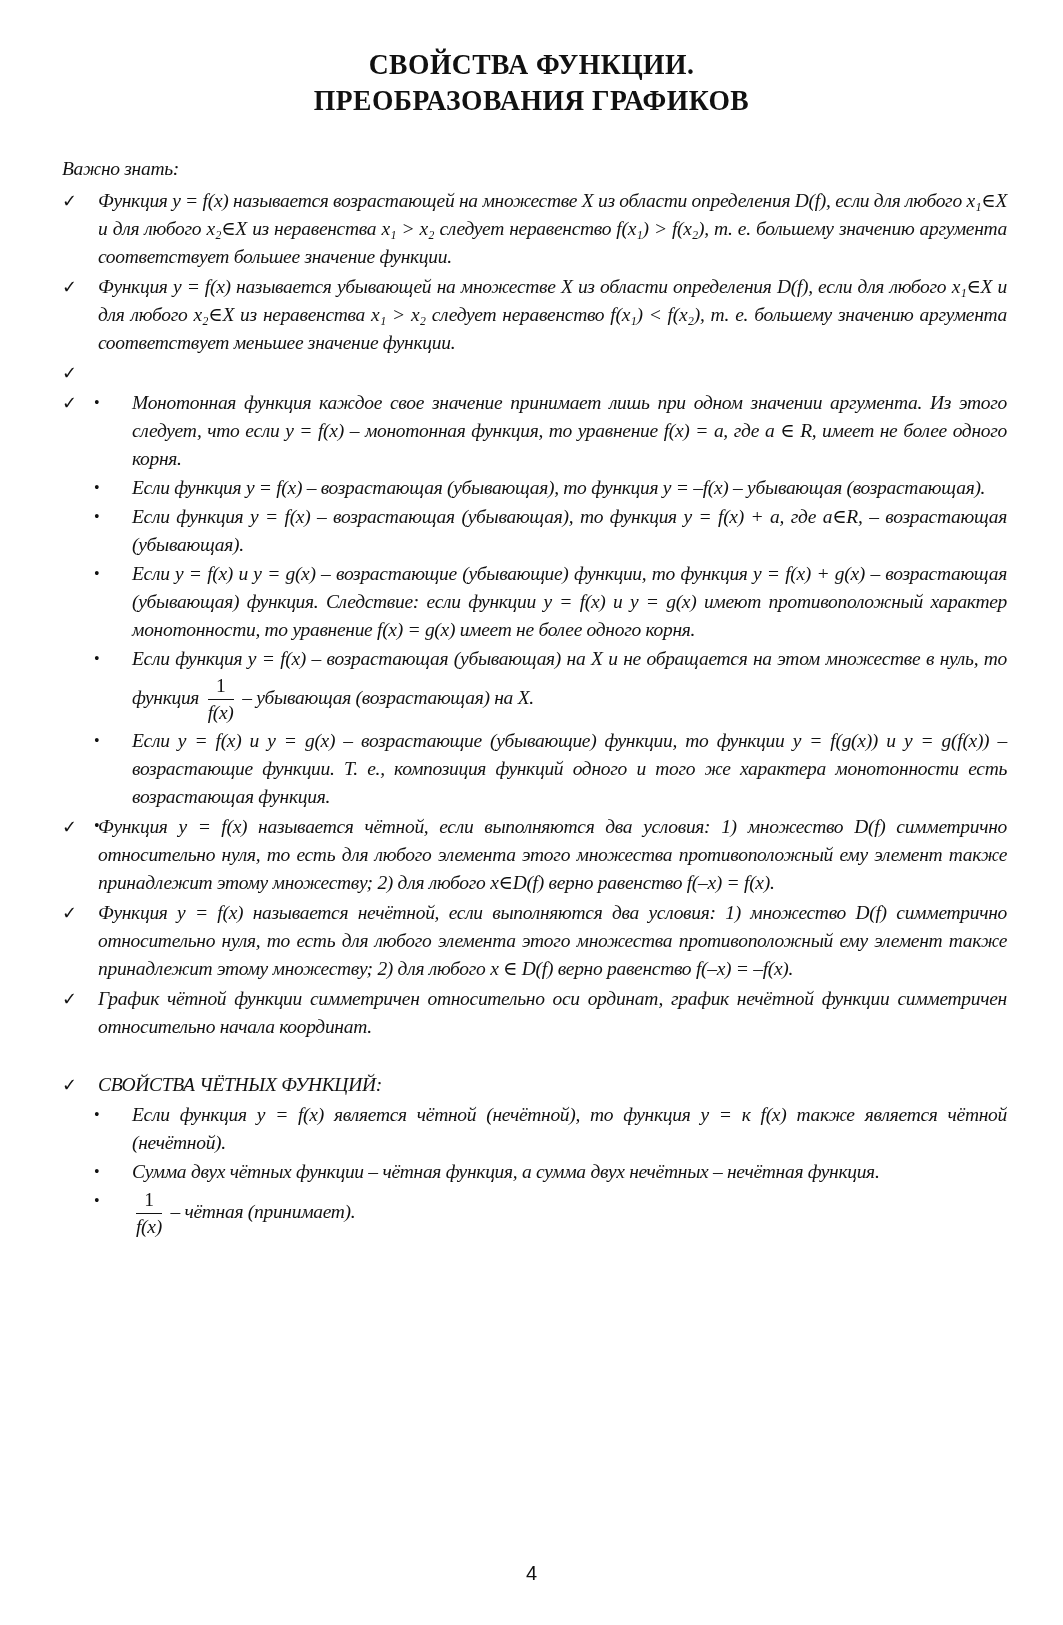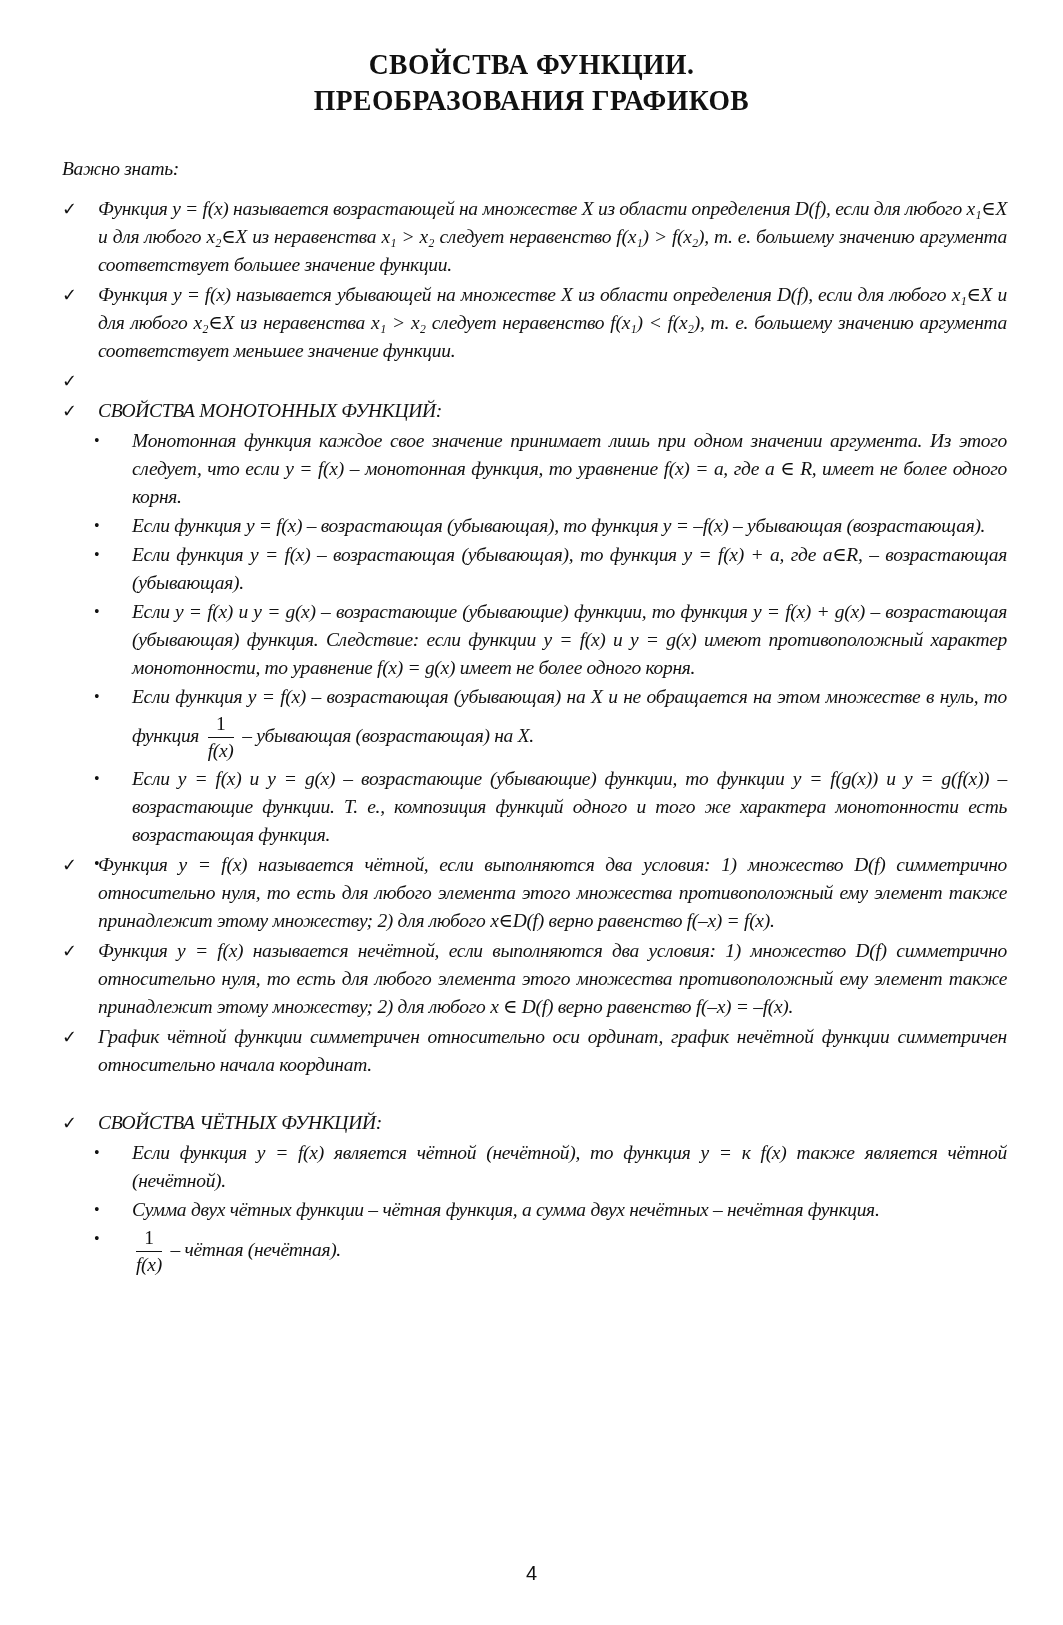--- a/index.html
+++ b/index.html
@@ -10,21 +10,21 @@
   .title {
     position: absolute; left: 0; top: 46px; width: 1063px; text-align: center;
     font-family: "Liberation Serif", serif; font-weight: bold; font-size: 30px;
     line-height: 36px; letter-spacing: 0.5px; transform: scaleX(0.92);
   }
   .content {
     position: absolute; left: 62px; top: 155px; width: 945px;
     font-style: italic; font-size: 19.5px; line-height: 28px;
     letter-spacing: -0.3px;
   }
-  .intro { margin: 0 0 12px 0; }
+  .intro { margin: 0 0 4px 0; }
   .check-item { position: relative; padding-left: 36px; text-align: justify; margin-top: 2px; }
   .check-item .mark {
     position: absolute; left: 0; top: 0; font-style: normal; font-size: 18px;
   }
   .gap { height: 28px; }
   .bullet-list { margin: 2px 0 0 0; padding: 0; }
   .bullet-item { position: relative; padding-left: 70px; text-align: justify; margin-top: 1px; }
   .bullet-item .dot {
     position: absolute; left: 32px; top: 0; font-style: normal; font-size: 16px;
   }
@@ -59,21 +59,20 @@
     <span>Функция y = f(x) называется убывающей на множестве X из области определения D(f), если для любого x₁∈X и для любого x₂∈X из неравенства x₁ &gt; x₂ следует неравенство f(x₁) &lt; f(x₂), т. е. большему значению аргумента соответствует меньшее значение функции.</span>
   </div>
   <div class="check-item">
     <span class="mark">✓</span>
   </div>
 
   <div class="gap"></div>
 
   <div class="check-item">
     <span class="mark">✓</span>
-    <span>СВОЙСТВА МОНОТОННЫХ ФУНКЦИЙ:</span>
   </div>
   <div class="bullet-list">
     <div class="bullet-item">
       <span class="dot">•</span>
       <span>Монотонная функция каждое свое значение принимает лишь при одном значении аргумента. Из этого следует, что если y = f(x) – монотонная функция, то уравнение f(x) = a, где a ∈ R, имеет не более одного корня.</span>
     </div>
     <div class="bullet-item">
       <span class="dot">•</span>
       <span>Если функция y = f(x) – возрастающая (убывающая), то функция y = –f(x) – убывающая (возрастающая).</span>
     </div>
@@ -130,18 +129,18 @@
     <div class="bullet-item">
       <span class="dot">•</span>
       <span>Сумма двух чётных функции – чётная функция, а сумма двух нечётных – нечётная функция.</span>
     </div>
     <div class="bullet-item">
       <span class="dot">•</span>
       <span class="frac">
         <span class="num">1</span>
         <span class="den">f(x)</span>
       </span>
-      <span>– чётная (нечётная).</span>
+      <span>– чётная (принимает).</span>
     </div>
   </div>
 </div>
 
 <div class="page-number">4</div>
 
 </body></html>

